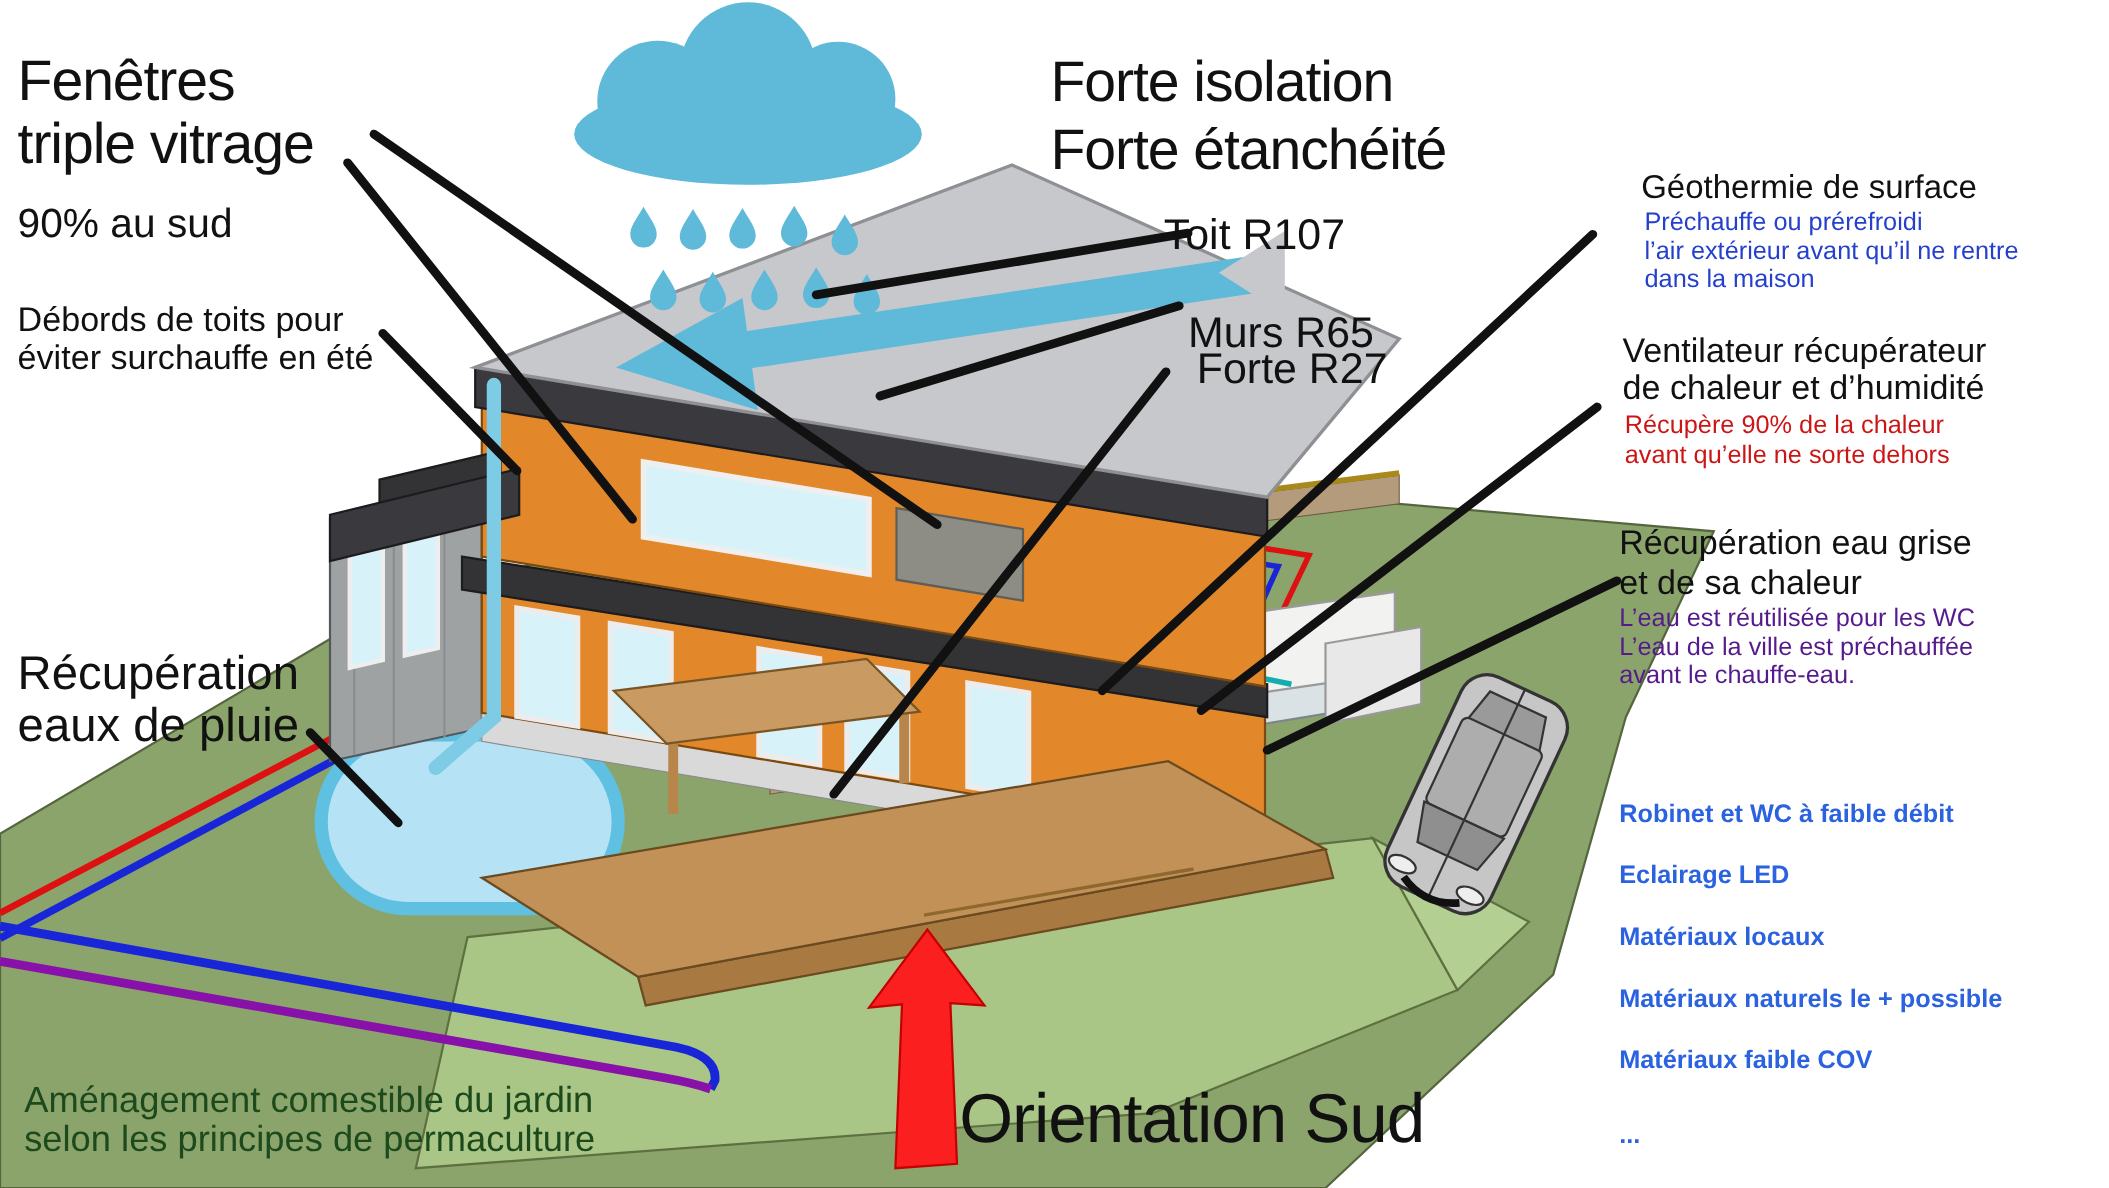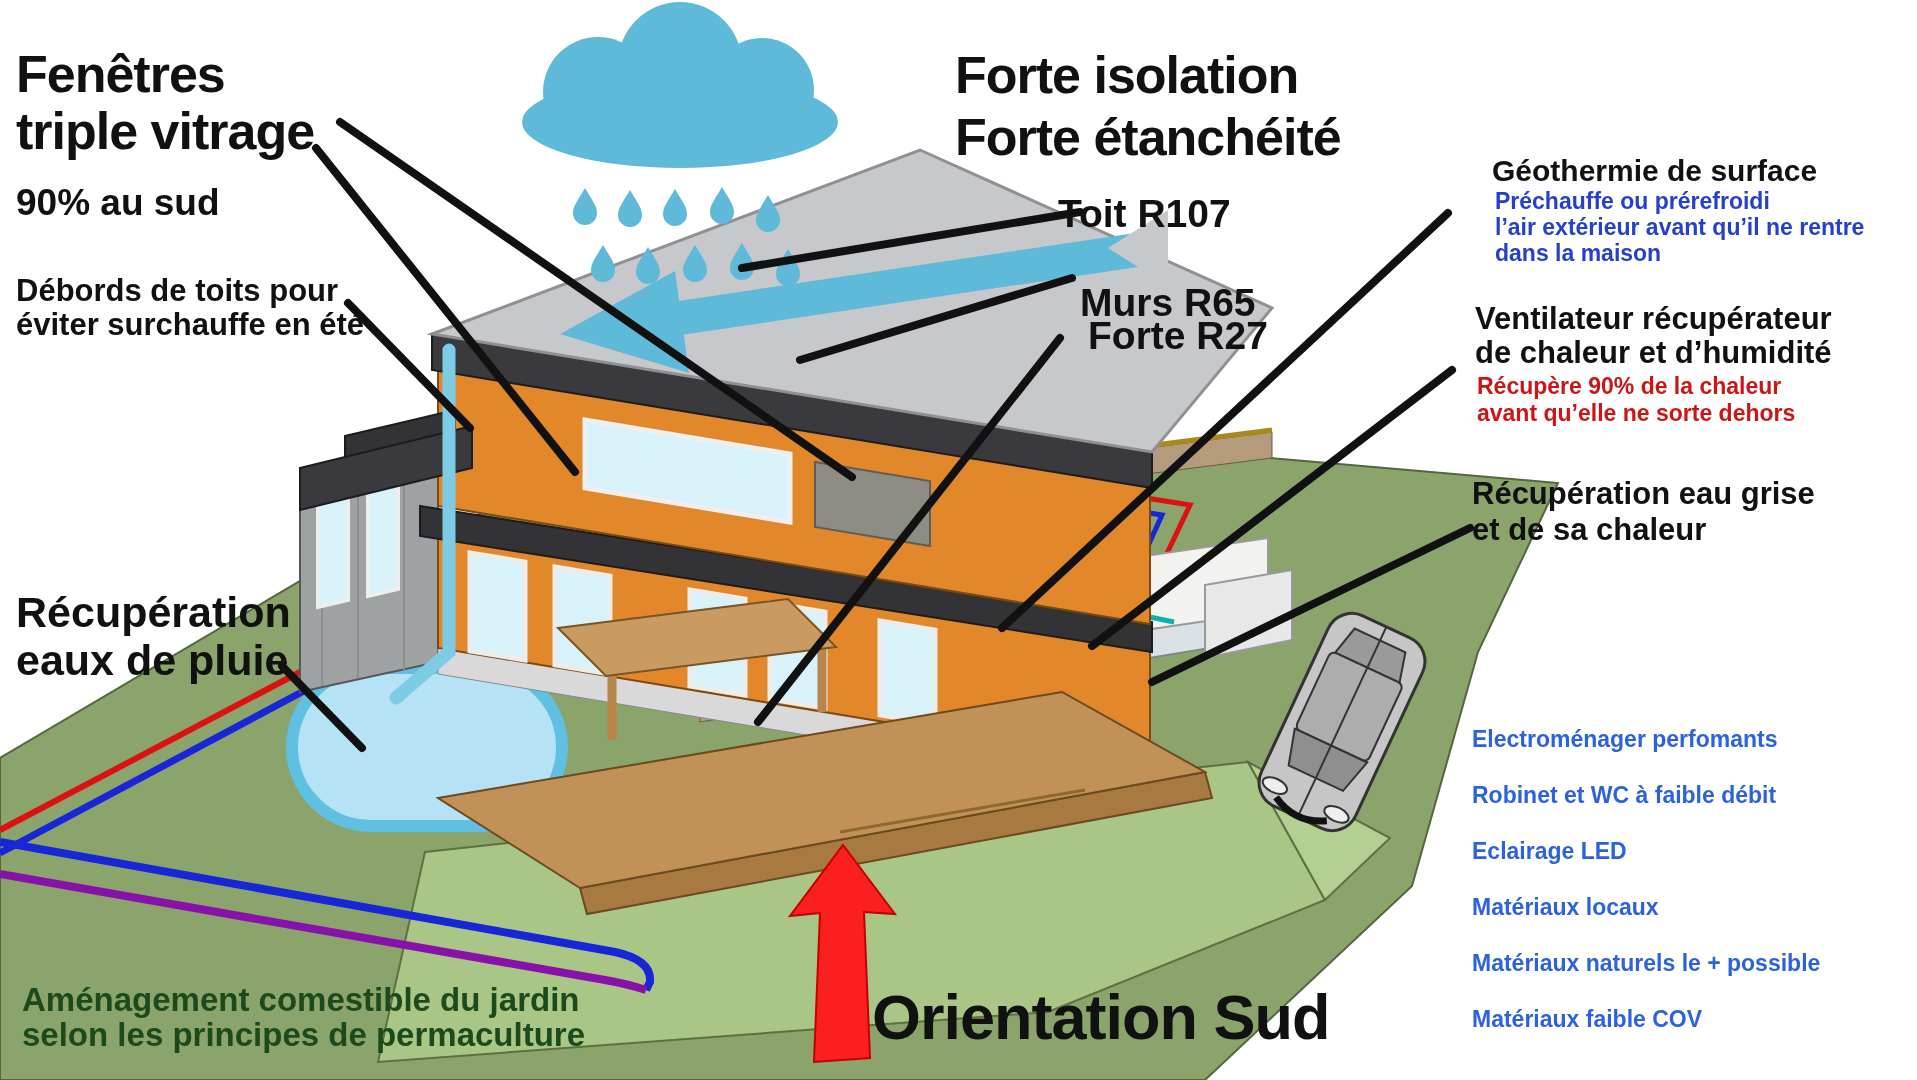--- a/index.html
+++ b/index.html
@@ -1,19 +1,19 @@
 <!DOCTYPE html>
 <html><head>
 <meta charset="utf-8">
 <style>
   html,body{margin:0;padding:0;background:#fff;}
   .stage{position:relative;width:1917px;height:1080px;background:#ffffff;overflow:hidden;
          font-family:"Liberation Sans","DejaVu Sans",sans-serif;}
   .stage svg{position:absolute;left:0;top:0;}
-  .label{position:absolute;font-weight:bold;white-space:pre-line;color:#111;}
+  .label{position:absolute;font-weight:normal;white-space:pre-line;color:#111;}
   .lbl-fen-title{left:16px;top:46px;font-size:52px;line-height:57px;letter-spacing:-1px;}
   .lbl-fen-sub{left:16px;top:172px;font-size:37px;line-height:40px;margin-top:11px;}
   .lbl-debords{left:16px;top:274px;font-size:31px;line-height:34px;}
   .lbl-forte{left:955px;top:44px;font-size:52px;line-height:62px;letter-spacing:-1px;}
   .lbl-toit{left:1058px;top:192px;font-size:39px;}
   .lbl-murs{left:1080px;top:256px;font-size:39px;margin-top:25px;}
   .lbl-dalle{left:1088px;top:314px;font-size:39px;}
   .lbl-geo-title{left:1492px;top:154px;font-size:30px;}
   .lbl-geo-detail{left:1495px;top:188px;font-size:23px;line-height:26px;color:#2440cd;}
   .lbl-vent-title{left:1475px;top:302px;font-size:31px;line-height:34px;}
@@ -208,23 +208,25 @@
 l’air extérieur avant qu’il ne rentre
 dans la maison</div>
 
   <div class="label lbl-vent-title">Ventilateur récupérateur
 de chaleur et d’humidité</div>
   <div class="label lbl-vent-detail">Récupère 90% de la chaleur
 avant qu’elle ne sorte dehors</div>
 
   <div class="label lbl-eg-title">Récupération eau grise
 et de sa chaleur</div>
+  <div class="label lbl-eg-detail">L’eau est réutilisée pour les WC
+L’eau de la ville est préchauffée
+avant le chauffe-eau.</div>
 
   <div class="label lbl-extras">
-    <div class="xline">Electroménager perfomants</div>
     <div class="xline">Robinet et WC à faible débit</div>
     <div class="xline">Eclairage LED</div>
     <div class="xline">Matériaux locaux</div>
     <div class="xline">Matériaux naturels le + possible</div>
     <div class="xline">Matériaux faible COV</div>
     <div class="xline gap">...</div>
     
   </div>
 
   <div class="label lbl-pluie">Récupération

